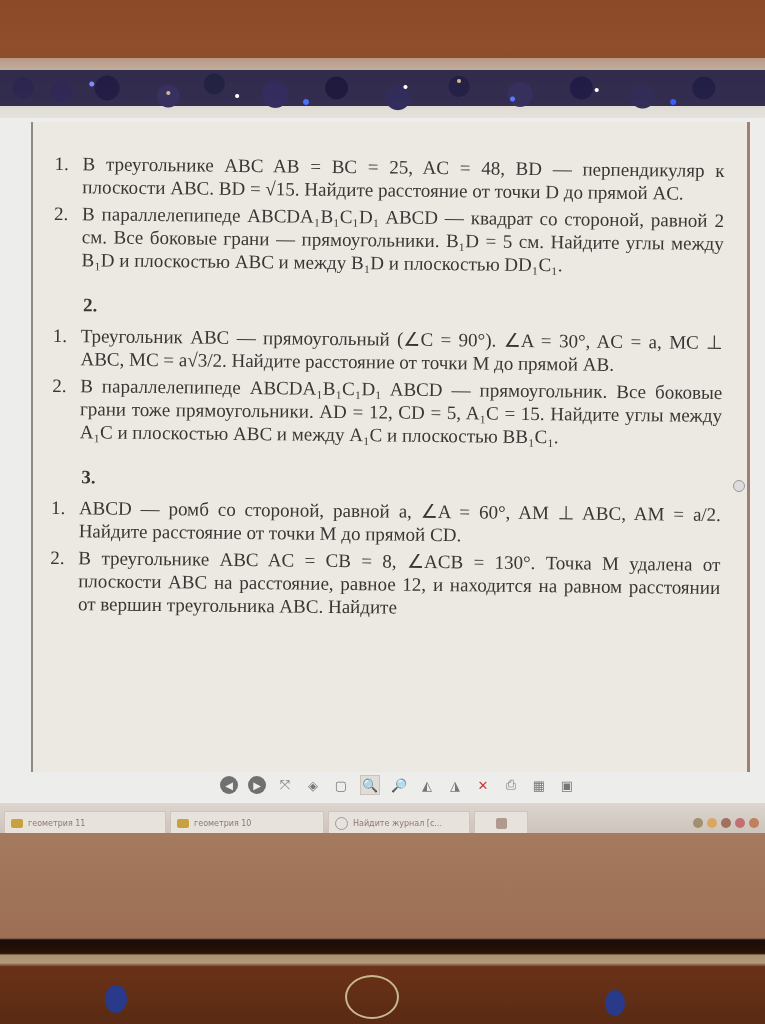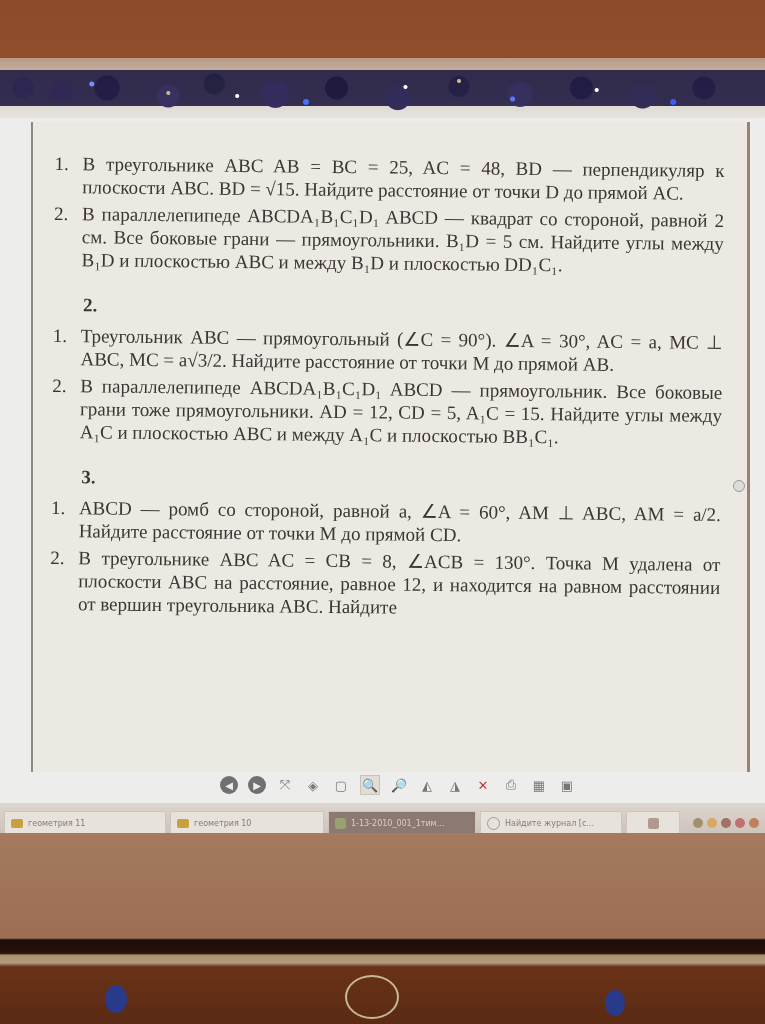--- a/index.html
+++ b/index.html
@@ -176,24 +176,20 @@
 
 <div class="taskbar">
   <div class="task" style="width:148px;">
     <span class="folder-icon"></span>
     <span>геометрия 11</span>
   </div>
   <div class="task" style="width:140px;">
     <span class="folder-icon"></span>
     <span>геометрия 10</span>
   </div>
-  <div class="task active" style="width:134px;">
-    <span class="app-icon"></span>
-    <span>1-13-2010_001_1тим...</span>
-  </div>
   <div class="task" style="width:128px;">
     <span class="check-icon"></span>
     <span>Найдите журнал [с...</span>
   </div>
   <div class="task" style="width:40px; justify-content:center;">
     <span class="app-icon" style="background:#b09a90;"></span>
   </div>
   <div class="tray">
     <span style="background:#a09070;"></span>
     <span style="background:#d8a860;"></span>

